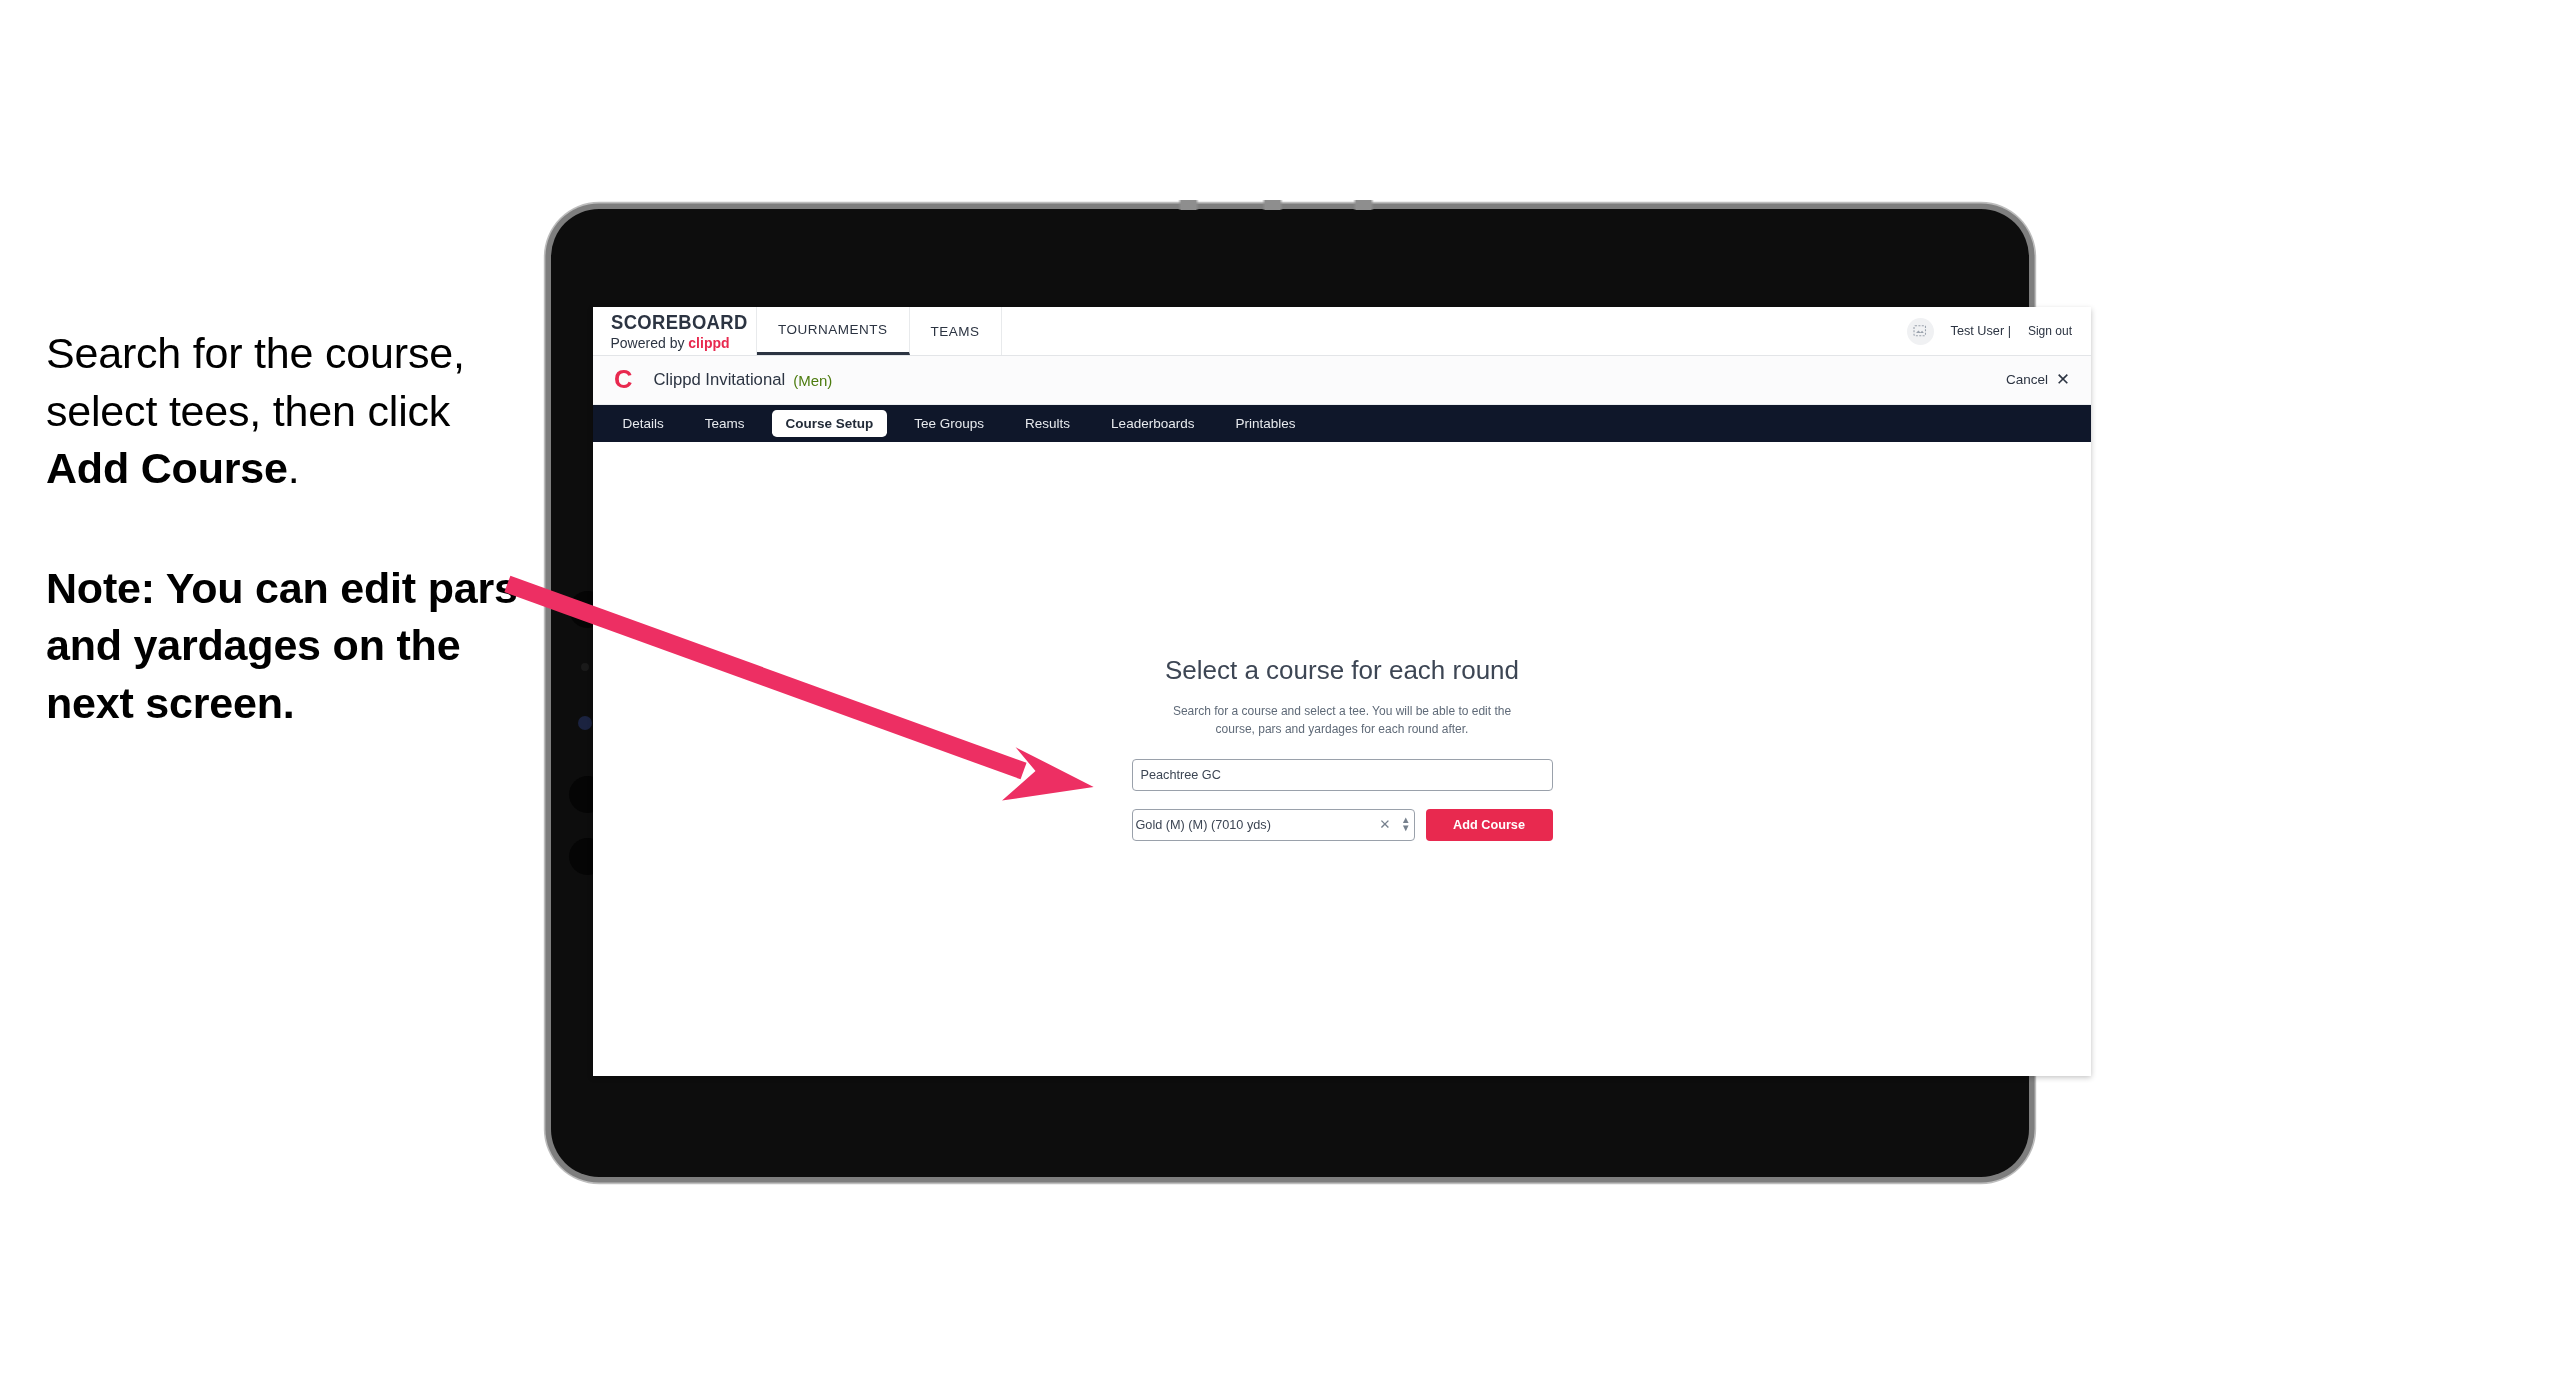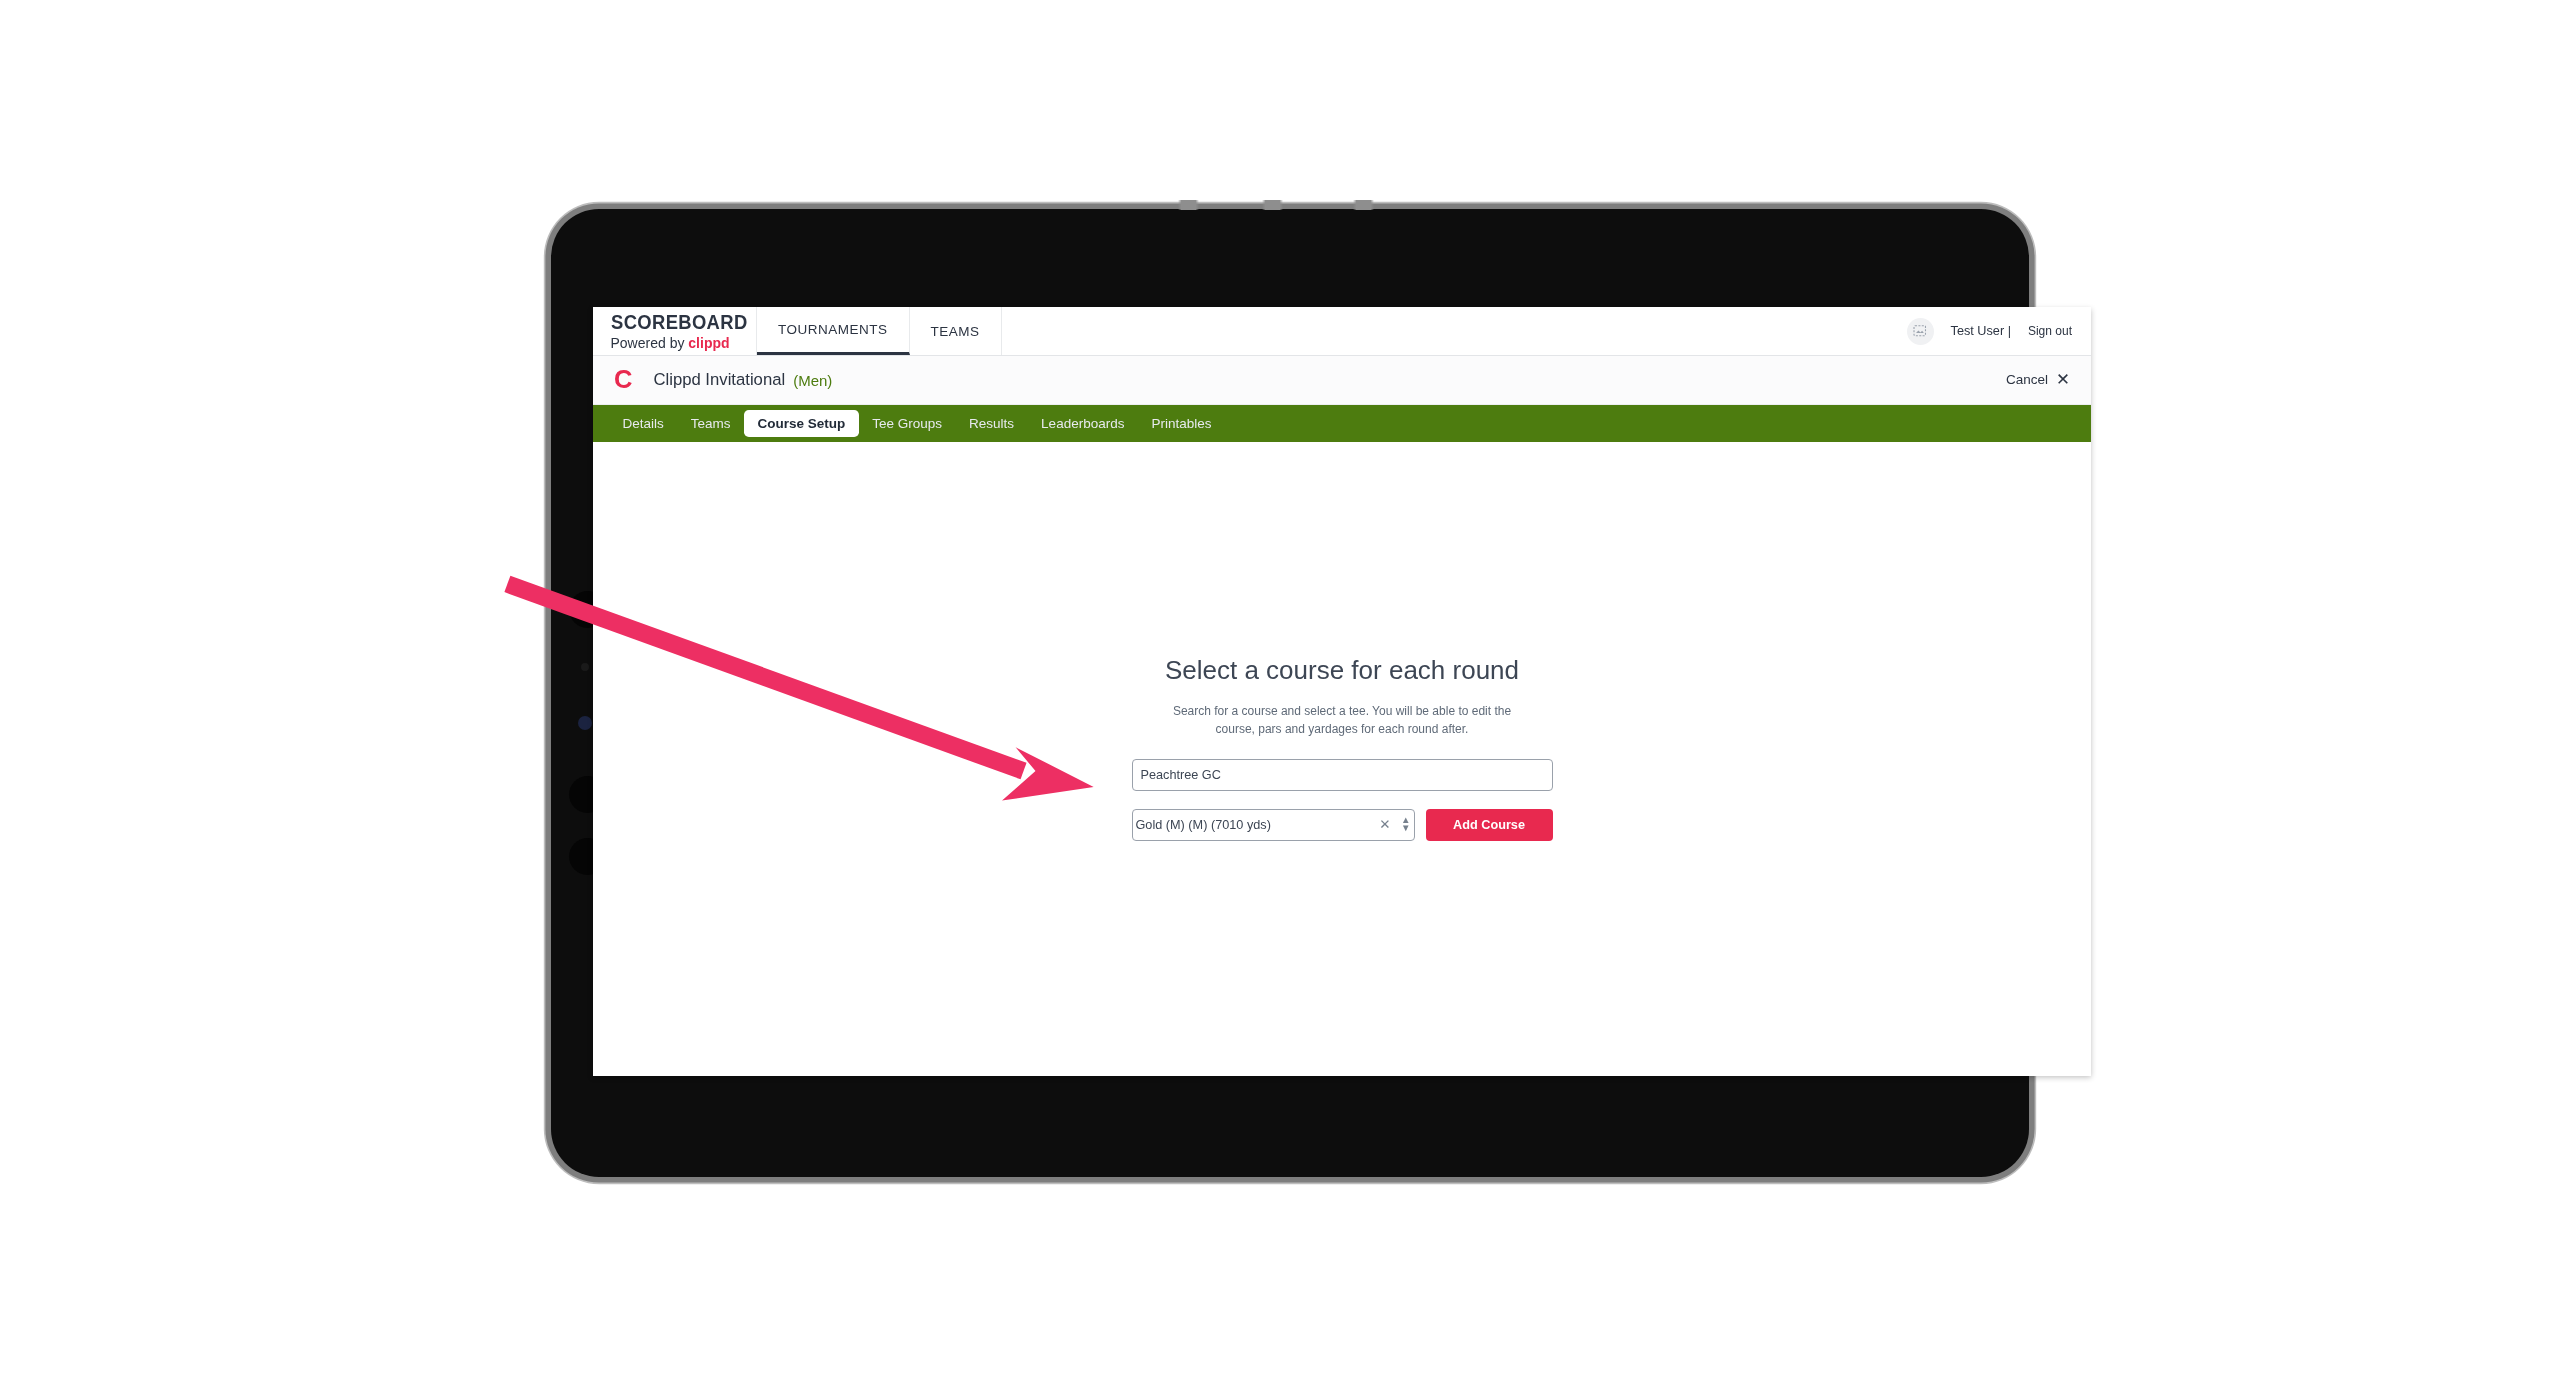--- a/index.html
+++ b/index.html
@@ -140,24 +140,24 @@
     margin-left: auto;
     display: flex; align-items: center; gap: 8px;
     cursor: pointer;
   }
   .cancel-label { font-size: 13.5px; color: #2c3442; }
   .cancel-x { font-size: 16.7px; color: #2c3442; line-height: 1; }
 
   
   .tabbar {
     height: 37px;
-    background: #4d7c0f;
+    background: #0f172a;
     display: flex; align-items: center;
     padding: 0 16px;
-    gap: 0;
+    gap: 14px;
   }
   .tab {
     font-size: 13.5px; color: #e7eaee;
     padding: 5.6px 13.5px;
     border-radius: 4.8px;
     cursor: pointer;
     white-space: nowrap;
   }
   .tab.active {
     background: #ffffff; color: #222b38; font-weight: bold;
@@ -230,20 +230,26 @@
     left: 0; top: 0;
     width: 2576px; height: 1386px;
     pointer-events: none;
   }
 </style>
 </head>
 <body>
 
 <div id="stage">
 
+  <div class="instructions">
+    <div class="instr-p">
+      <span>Search for the course, select tees, then click </span><span class="instr-strong">Add Course</span><span>.</span>
+    </div>
+    <div class="instr-p second instr-note">Note: You can edit pars and yardages on the next screen.</div>
+  </div>
 
   <div class="tablet">
     <div class="tablet-top-notch"></div>
     <div class="bezel-dot d1"></div>
     <div class="bezel-dot d2"></div>
     <div class="bezel-dot d3"></div>
     <div class="bezel-dot d4"></div>
     <div class="bezel-dot d5"></div>
 
     <div class="screen">

